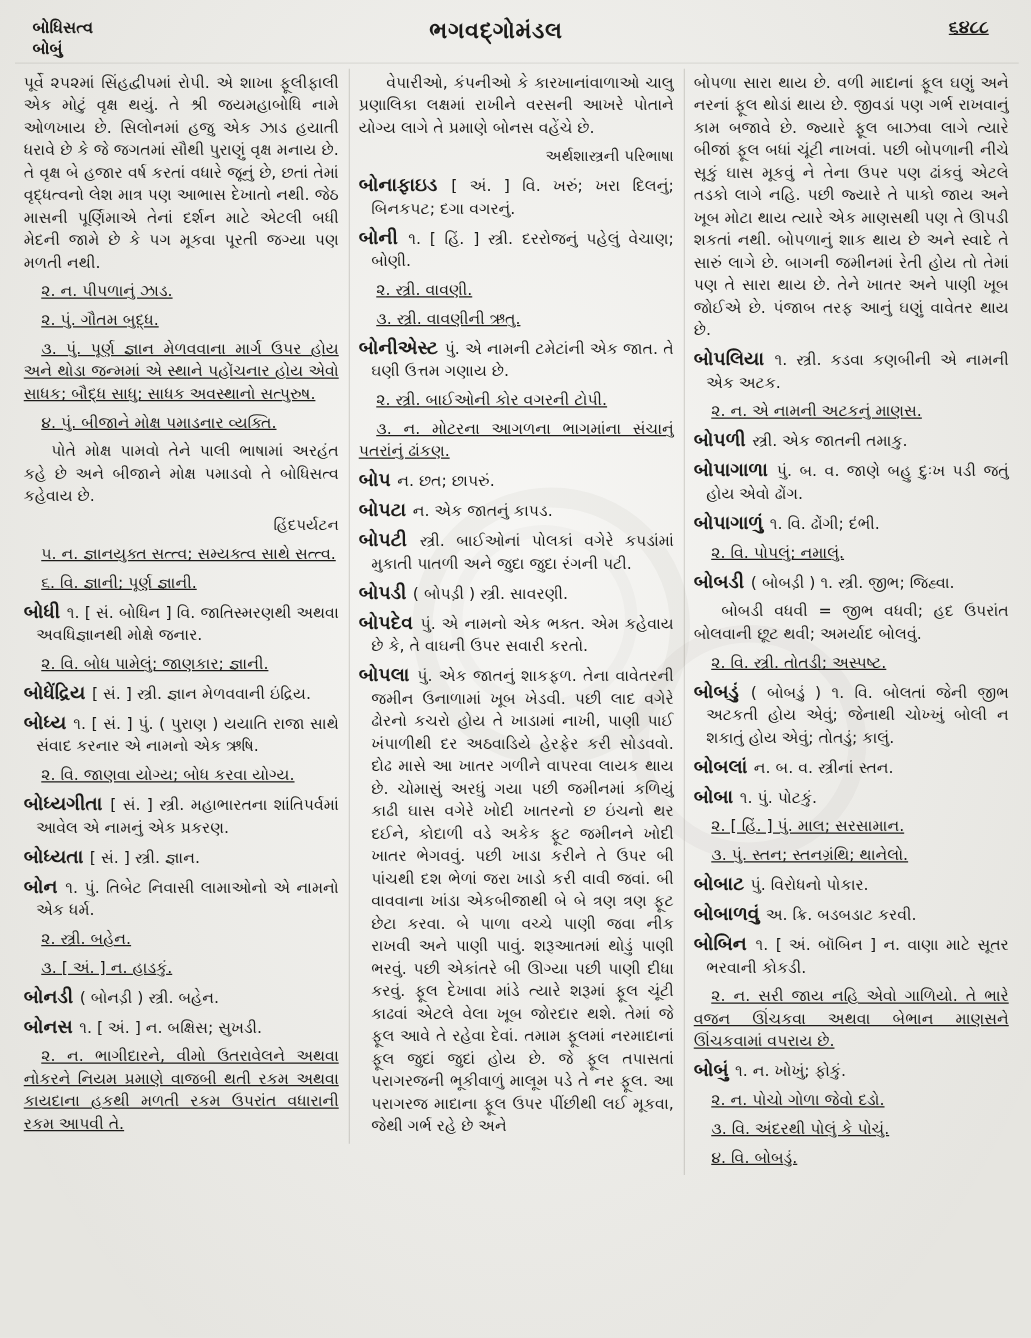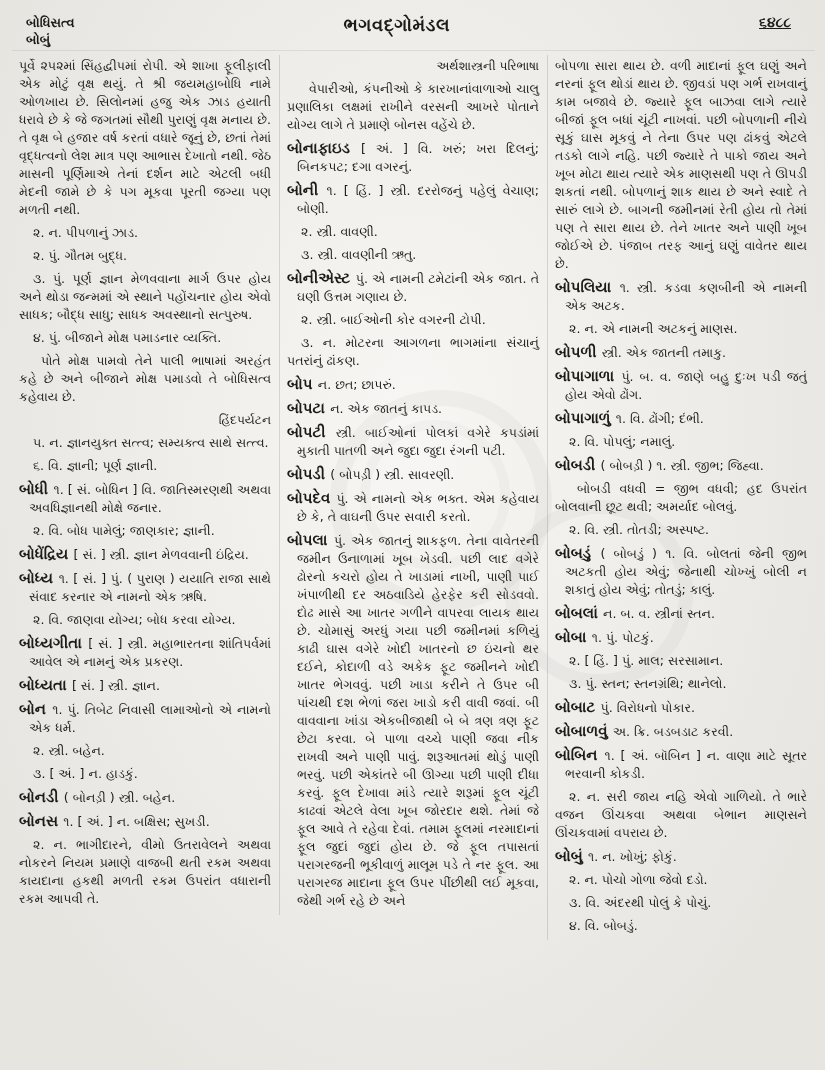--- a/index.html
+++ b/index.html
@@ -40,21 +40,21 @@
     padding: 2px 8px 0 7px;
     font-size: 12.6px; line-height: 18px;
     text-align: justify;
     overflow: hidden;
   }
   .col + .col { border-left: 1px solid rgba(60,55,45,0.16); }
 
   p.blk { margin: 0 0 5px 0; }
   .headword { font-weight: 700; font-size: 15px; }
   .entry { padding-left: 10px; text-indent: -10px; }
-  .sense { text-indent: 14px; }
+  .sense { text-indent: 14px; text-decoration: underline; }
   .cont  { text-indent: 0; }
   .note  { text-indent: 22px; }
   .cite  { text-align: right; font-size: 12.2px; margin-top: -3px; }
 </style>
 </head>
 <body>
 
 <div class="page">
   <div class="wm wm1"></div>
   <div class="wm wm2"></div>
@@ -88,22 +88,22 @@
         <p class="blk entry"><b class="headword">બોધ્યગીતા </b>[ સં. ] સ્ત્રી. મહાભારતના શાંતિપર્વમાં આવેલ એ નામનું એક પ્રકરણ.</p>
         <p class="blk entry"><b class="headword">બોધ્યતા </b>[ સં. ] સ્ત્રી. જ્ઞાન.</p>
         <p class="blk entry"><b class="headword">બોન </b>૧. પું. તિબેટ નિવાસી લામાઓનો એ નામનો એક ધર્મ.</p>
         <p class="blk sense">૨. સ્ત્રી. બહેન.</p>
         <p class="blk sense">૩. [ અં. ] ન. હાડકું.</p>
         <p class="blk entry"><b class="headword">બોનડી </b>( બોનડ઼ી ) સ્ત્રી. બહેન.</p>
         <p class="blk entry"><b class="headword">બોનસ </b>૧. [ અં. ] ન. બક્ષિસ; સુખડી.</p>
         <p class="blk sense">૨. ન. ભાગીદારને, વીમો ઉતરાવેલને અથવા નોકરને નિયમ પ્રમાણે વાજબી થતી રકમ અથવા કાયદાના હકથી મળતી રકમ ઉપરાંત વધારાની રકમ આપવી તે.</p>
       </section>
     <section class="col">
+        <p class="blk note">વેપારીઓ, કંપનીઓ કે કારખાનાંવાળાઓ ચાલુ પ્રણાલિકા લક્ષમાં રાખીને વરસની આખરે પોતાને યોગ્ય લાગે તે પ્રમાણે બોનસ વહેંચે છે.</p>
         <p class="blk cite">અર્થશાસ્ત્રની પરિભાષા</p>
-        <p class="blk note">વેપારીઓ, કંપનીઓ કે કારખાનાંવાળાઓ ચાલુ પ્રણાલિકા લક્ષમાં રાખીને વરસની આખરે પોતાને યોગ્ય લાગે તે પ્રમાણે બોનસ વહેંચે છે.</p>
         <p class="blk entry"><b class="headword">બોનાફાઇડ </b>[ અં. ] વિ. ખરું; ખરા દિલનું; બિનકપટ; દગા વગરનું.</p>
         <p class="blk entry"><b class="headword">બોની </b>૧. [ હિં. ] સ્ત્રી. દરરોજનું પહેલું વેચાણ; બોણી.</p>
         <p class="blk sense">૨. સ્ત્રી. વાવણી.</p>
         <p class="blk sense">૩. સ્ત્રી. વાવણીની ઋતુ.</p>
         <p class="blk entry"><b class="headword">બોનીએસ્ટ </b>પું. એ નામની ટમેટાંની એક જાત. તે ઘણી ઉત્તમ ગણાય છે.</p>
         <p class="blk sense">૨. સ્ત્રી. બાઈઓની કોર વગરની ટોપી.</p>
         <p class="blk sense">૩. ન. મોટરના આગળના ભાગમાંના સંચાનું પતરાંનું ઢાંકણ.</p>
         <p class="blk entry"><b class="headword">બોપ </b>ન. છત; છાપરું.</p>
         <p class="blk entry"><b class="headword">બોપટા </b>ન. એક જાતનું કાપડ.</p>
         <p class="blk entry"><b class="headword">બોપટી </b>સ્ત્રી. બાઈઓનાં પોલકાં વગેરે કપડાંમાં મુકાતી પાતળી અને જુદા જુદા રંગની પટી.</p>

